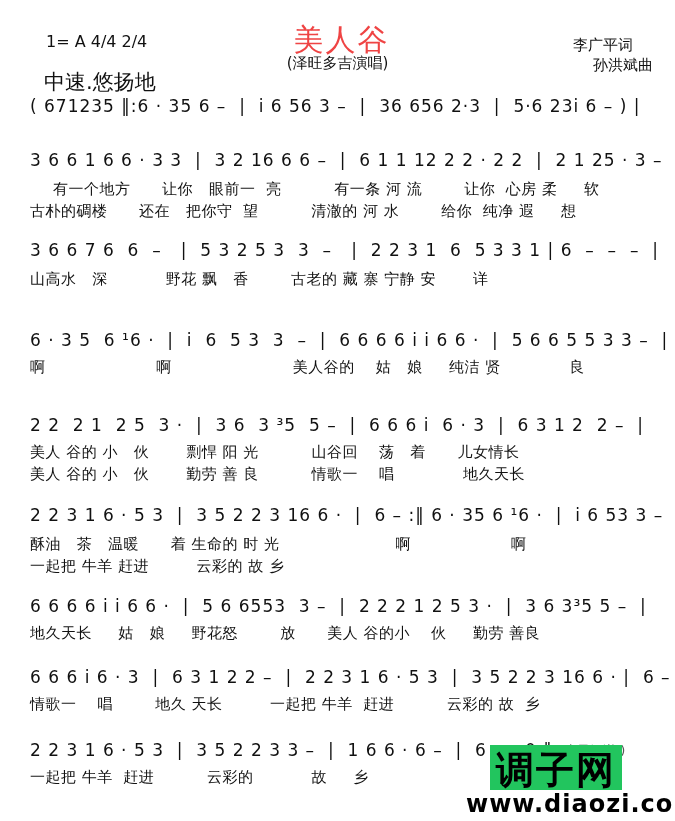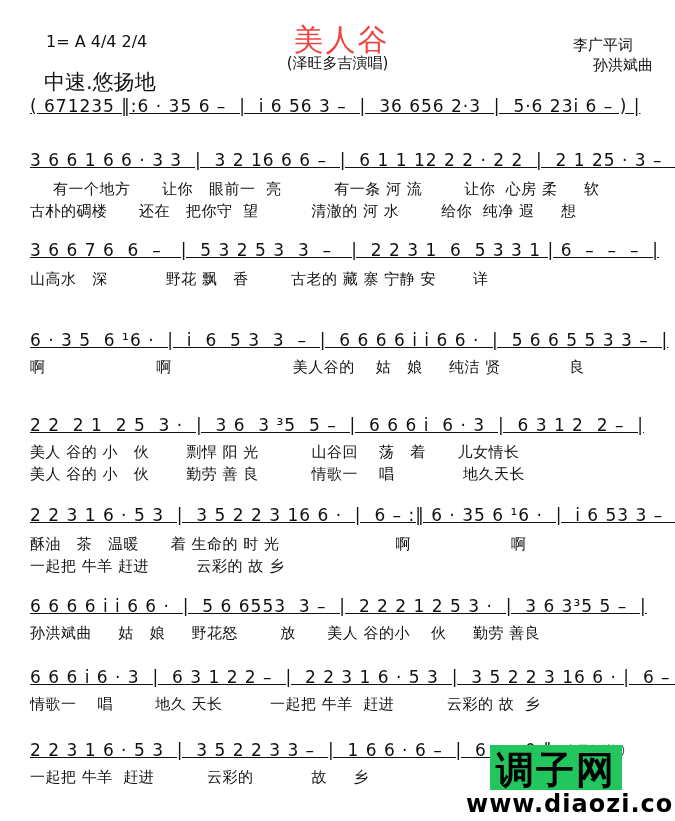--- a/index.html
+++ b/index.html
@@ -6,21 +6,21 @@
   body { width:675px; height:821px; position:relative; overflow:hidden;
          font-family:"DejaVu Sans", sans-serif; color:#111; }
   .abs { position:absolute; }
   .title { left:4px; width:675px; top:20px; text-align:center; font-size:30px; color:#ef4444; letter-spacing:2px; }
   .singer { left:0; width:675px; top:54px; text-align:center; font-size:15px; }
   .key { left:46px; top:32px; font-size:16px; }
   .tempo { left:44px; top:68px; font-size:21px; }
   .lyricist { left:573px; top:36px; font-size:15px; }
   .composer { left:573px; top:56px; font-size:15px;margin-left:20px; }
   .row { left:0; width:675px; }
-  .notes { position:absolute; left:30px; right:20px; font-size:17px; white-space:pre; letter-spacing:1px;text-decoration:underline; }
+  .notes { position:absolute; left:30px; right:20px; font-size:17px; white-space:pre; letter-spacing:1px; }
   .lyr { position:absolute; left:30px; font-size:15px; white-space:pre; letter-spacing:0.5px; }
   .wm1 { left:490px; top:745px; font-size:38px; font-weight:bold; color:#000; letter-spacing:2px;
          background:#22c55e; padding:0 6px; }
   .wm2 { left:462px; top:790px; font-size:24px; font-weight:bold; color:#000; letter-spacing:1px;
          background:#fff; padding:0 4px; }
   .credit { left:555px; top:742px; font-size:13px; color:#555; }
 </style>
 </head>
 <body>
 
@@ -58,21 +58,21 @@
 </div>
 
 <div class="abs row" style="top:505px;height:80px;">
   <div class="notes" style="top:0;">2 2 3 1 6 · 5 3  |  3 5 2 2 3 16 6 ·  |  6 – :‖ 6 · 35 6 ¹6 ·  |  i 6 53 3 –  |</div>
   <div class="lyr" style="top:30px;">酥油   茶   温暖      着 生命的 时 光                      啊                   啊</div>
   <div class="lyr" style="top:52px;">一起把 牛羊 赶进         云彩的 故 乡</div>
 </div>
 
 <div class="abs row" style="top:596px;height:60px;padding-left:36px;">
   <div class="notes" style="top:0;">6 6 6 6 i i 6 6 ·  |  5 6 6553  3 –  |  2 2 2 1 2 5 3 ·  |  3 6 3³5 5 –  |</div>
-  <div class="lyr" style="top:28px;">孙洪斌曲     姑   娘     野花怒        放      美人 谷的小    伙     勤劳 善良</div>
+  <div class="lyr" style="top:28px;">地久天长     姑   娘     野花怒        放      美人 谷的小    伙     勤劳 善良</div>
 </div>
 
 <div class="abs row" style="top:667px;height:60px;">
   <div class="notes" style="top:0;">6 6 6 i 6 · 3  |  6 3 1 2 2 –  |  2 2 3 1 6 · 5 3  |  3 5 2 2 3 16 6 · |  6 –  |</div>
   <div class="lyr" style="top:28px;">情歌一    唱        地久 天长         一起把 牛羊  赶进          云彩的 故  乡</div>
 </div>
 
 <div class="abs row" style="top:740px;height:60px;">
   <div class="notes" style="top:0;">2 2 3 1 6 · 5 3  |  3 5 2 2 3 3 –  |  1 6 6 · 6 –  |  6 – – 0 ‖</div>
   <div class="lyr" style="top:28px;">一起把 牛羊  赶进          云彩的           故     乡</div>

